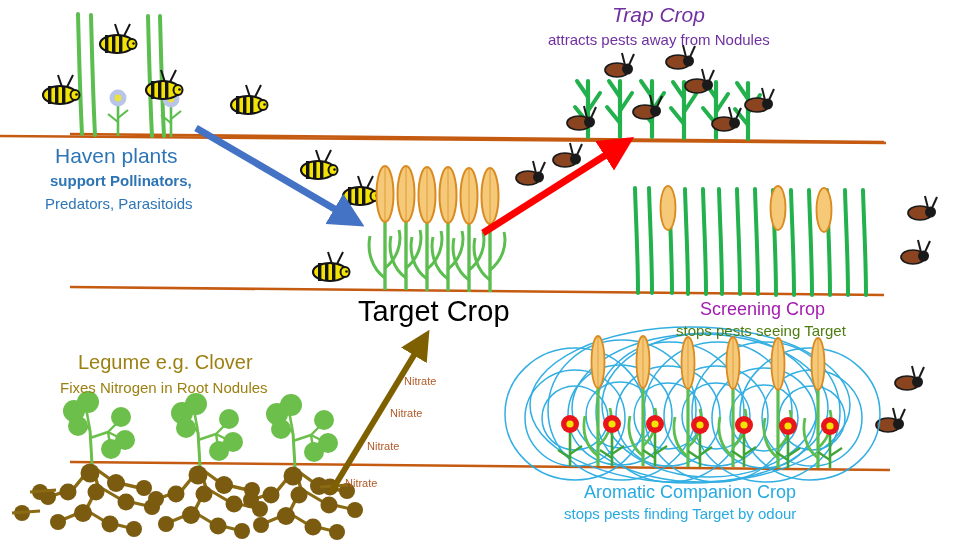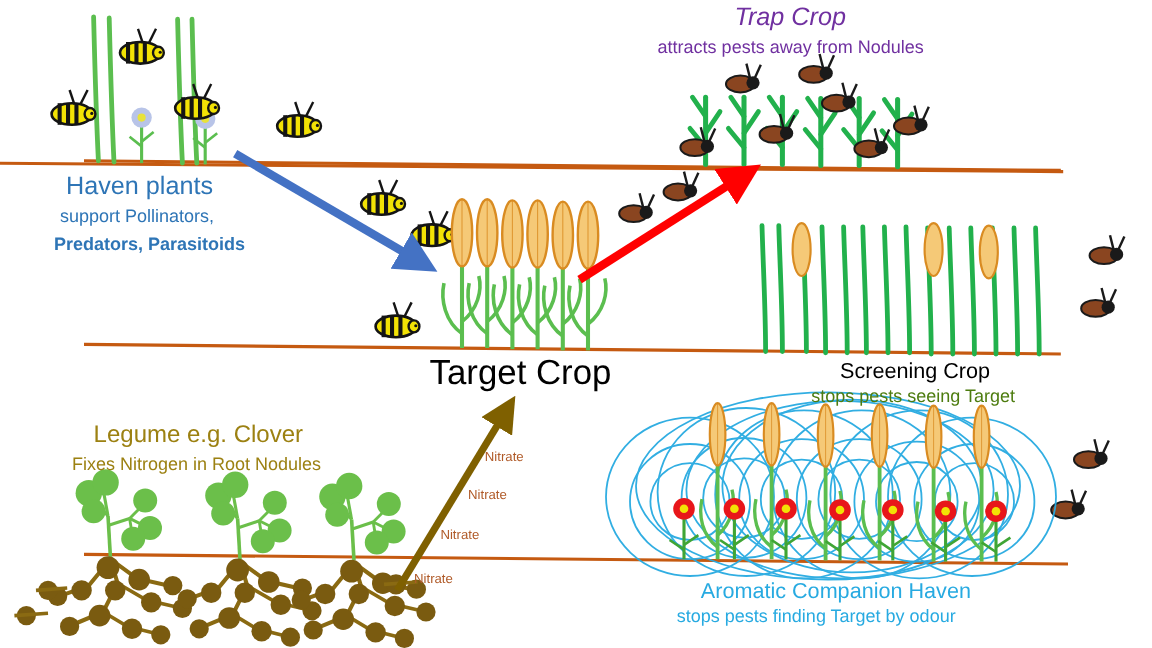--- a/index.html
+++ b/index.html
@@ -7,29 +7,29 @@
     width:960px; height:540px;
     background:#ffffff;
     font-family:"Liberation Sans", sans-serif;
     overflow:hidden;
     position:relative;
   }
   #stage { position:absolute; inset:0; width:960px; height:540px; }
   .label { position:absolute; white-space:nowrap; }
 
   .t-haven-title  { left:55px;  top:144px; color:#2E75B6; font-size:21px; }
-  .t-haven-s1     { left:50px;  top:172px; color:#2E75B6; font-size:15px; }
-  .t-haven-s2     { left:45px;  top:195px; color:#2E75B6; font-size:15px;font-weight:bold; }
+  .t-haven-s1     { left:50px;  top:172px; color:#2E75B6; font-size:15px;font-weight:bold; }
+  .t-haven-s2     { left:45px;  top:195px; color:#2E75B6; font-size:15px; }
 
   .t-trap-title   { left:612px; top:3px;  color:#7030A0; font-size:21px;font-style:italic; }
   .t-trap-sub     { left:548px; top:31px; color:#7030A0; font-size:15px; }
 
   .t-target       { left:358px; top:295px; color:#000000; font-size:29px; }
 
-  .t-screen-title { left:700px; top:299px; color:#000000; font-size:18px; }
+  .t-screen-title { left:700px; top:299px; color:#a21caf; font-size:18px; }
   .t-screen-sub   { left:676px; top:322px; color:#4d7c0f; font-size:15px; }
 
   .t-legume-title { left:78px;  top:351px; color:#9C8112; font-size:20px; }
   .t-legume-sub   { left:60px;  top:379px; color:#9C8112; font-size:15px; }
 
   .t-arom-title   { left:584px; top:482px; color:#27AAE1; font-size:18px; }
   .t-arom-sub     { left:564px; top:505px; color:#27AAE1; font-size:15px; }
 
   .t-nit { color:#B05A28; font-size:11px; }
   .t-nit1 { left:404px; top:375px; }
@@ -381,21 +381,21 @@
 <div class="label t-trap-sub">attracts pests away from Nodules</div>
 
 <div class="label t-target">Target Crop</div>
 
 <div class="label t-screen-title">Screening Crop</div>
 <div class="label t-screen-sub">stops pests seeing Target</div>
 
 <div class="label t-legume-title">Legume e.g. Clover</div>
 <div class="label t-legume-sub">Fixes Nitrogen in Root Nodules</div>
 
-<div class="label t-arom-title">Aromatic Companion Haven</div>
+<div class="label t-arom-title">Aromatic Companion Crop</div>
 <div class="label t-arom-sub">stops pests finding Target by odour</div>
 
 <div class="label t-nit t-nit1">Nitrate</div>
 <div class="label t-nit t-nit2">Nitrate</div>
 <div class="label t-nit t-nit3">Nitrate</div>
 <div class="label t-nit t-nit4">Nitrate</div>
 
 </div>
 
 </body></html>

